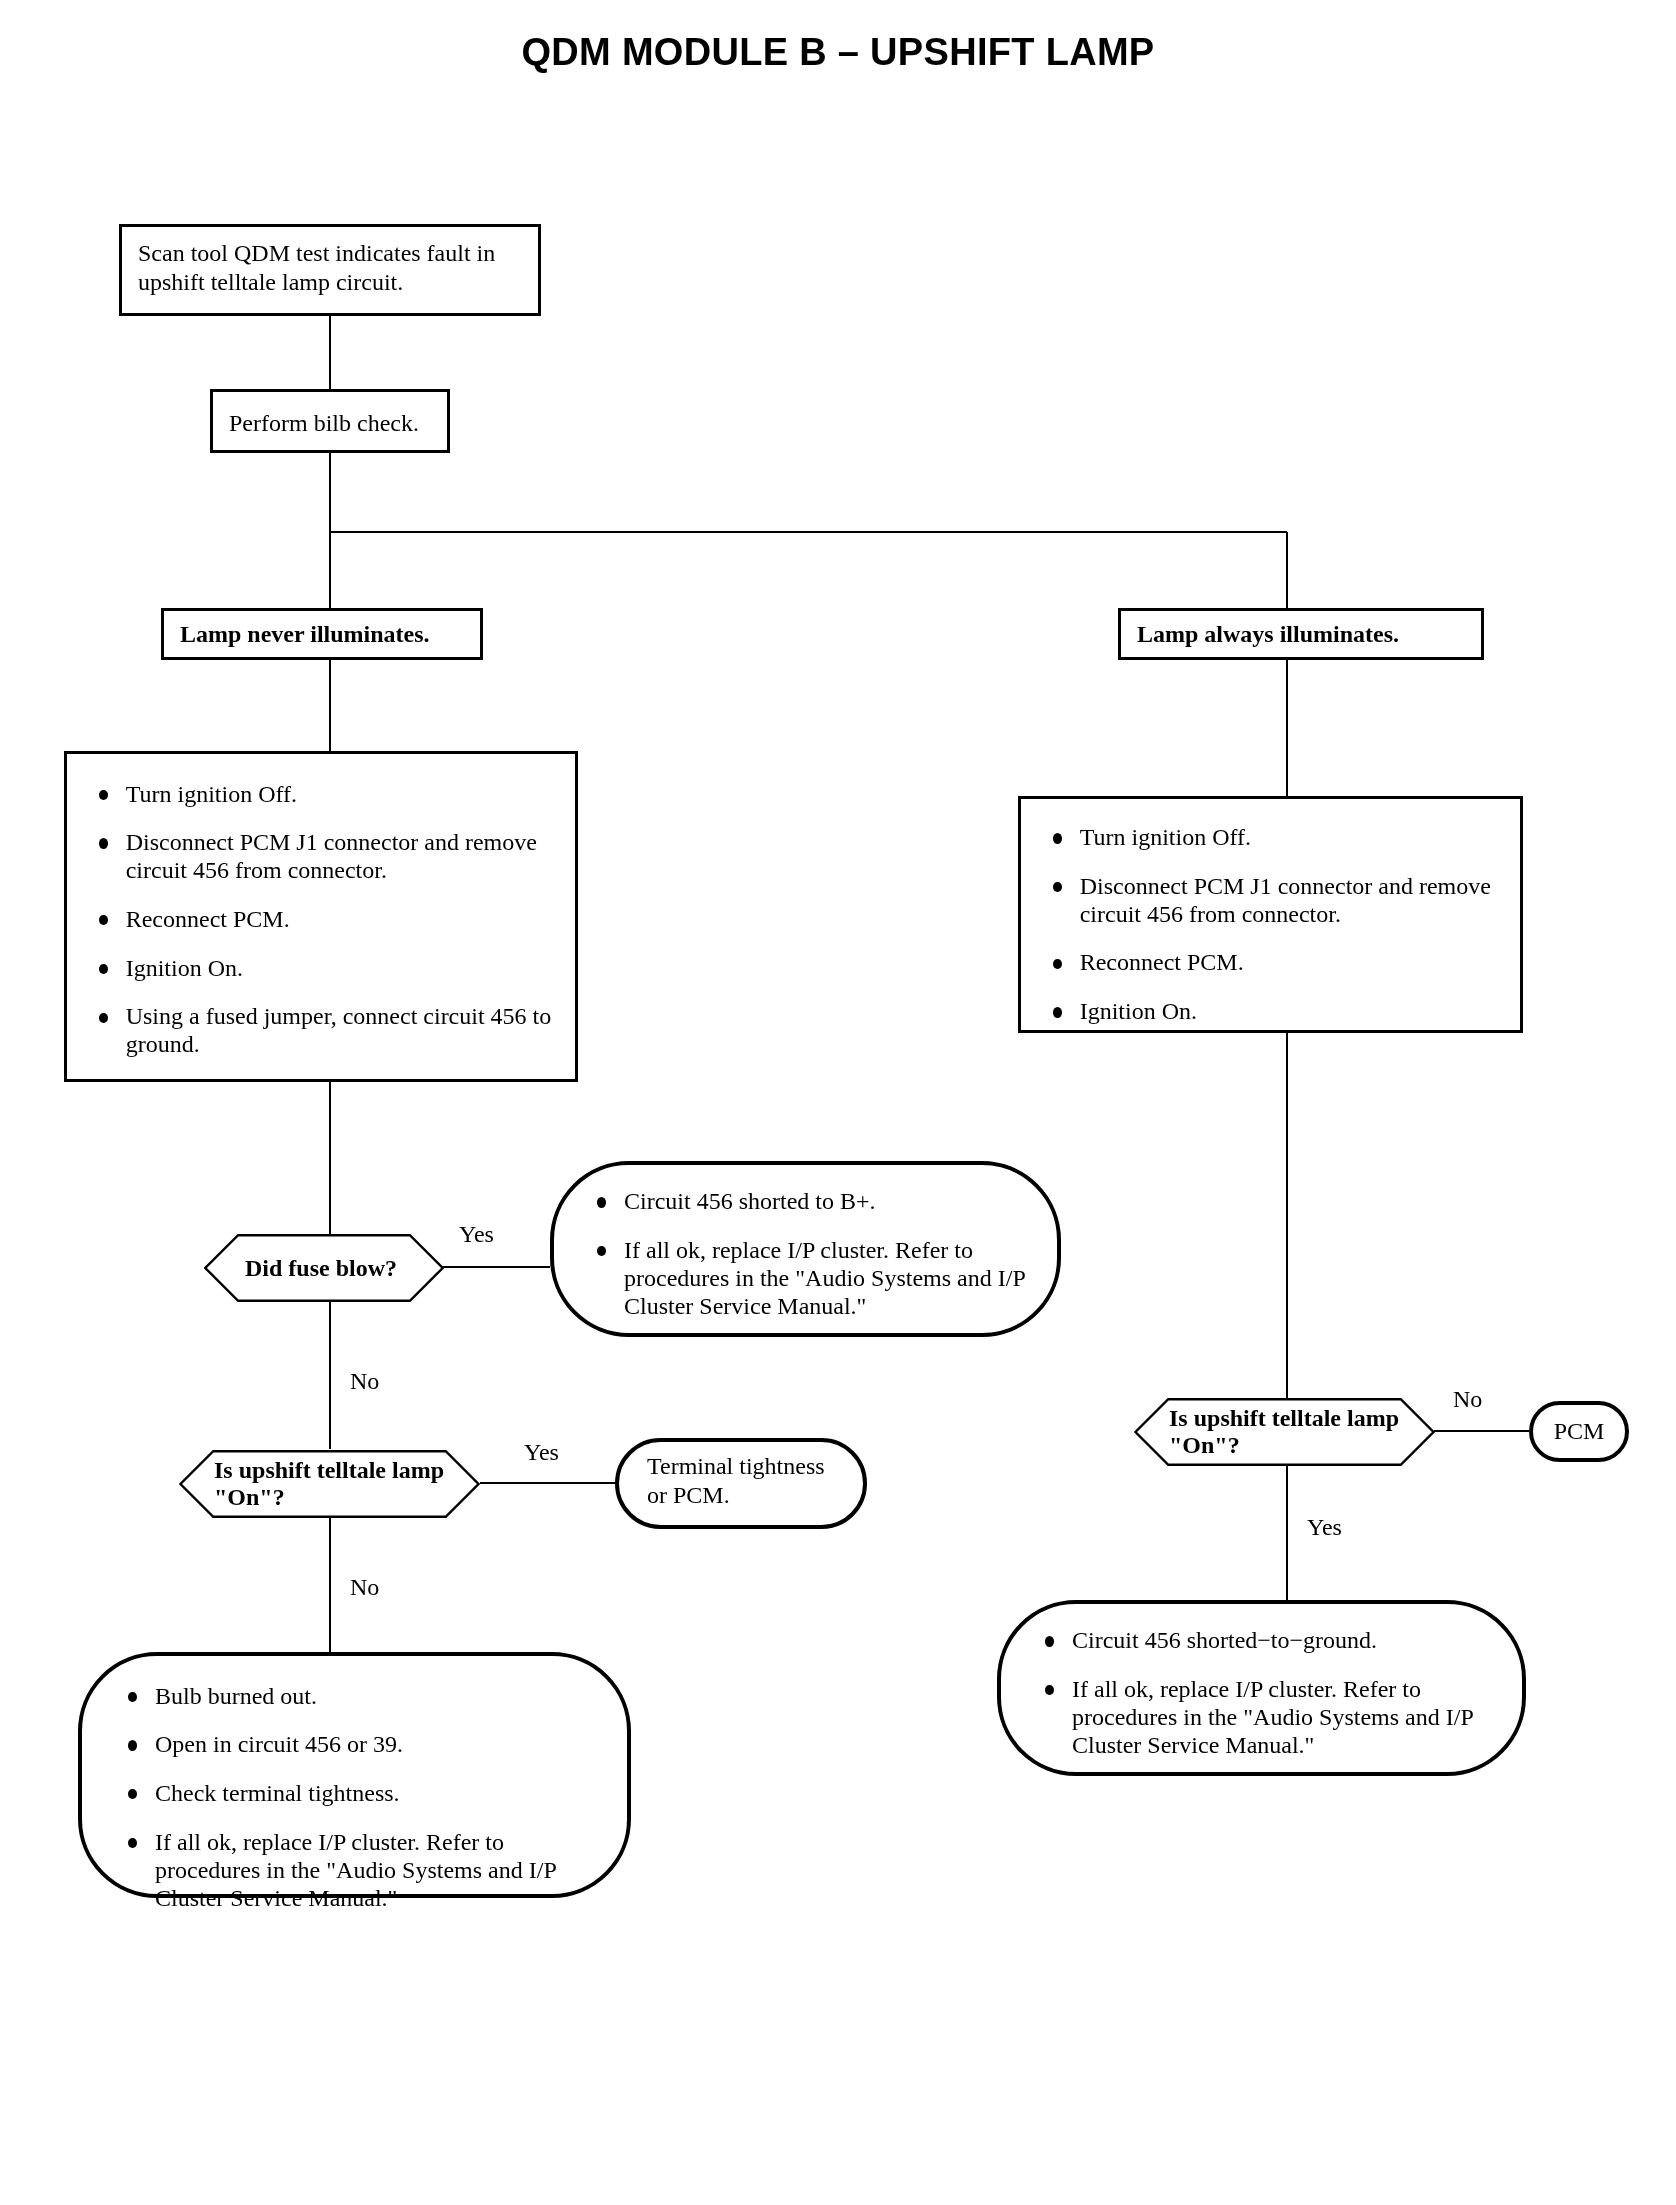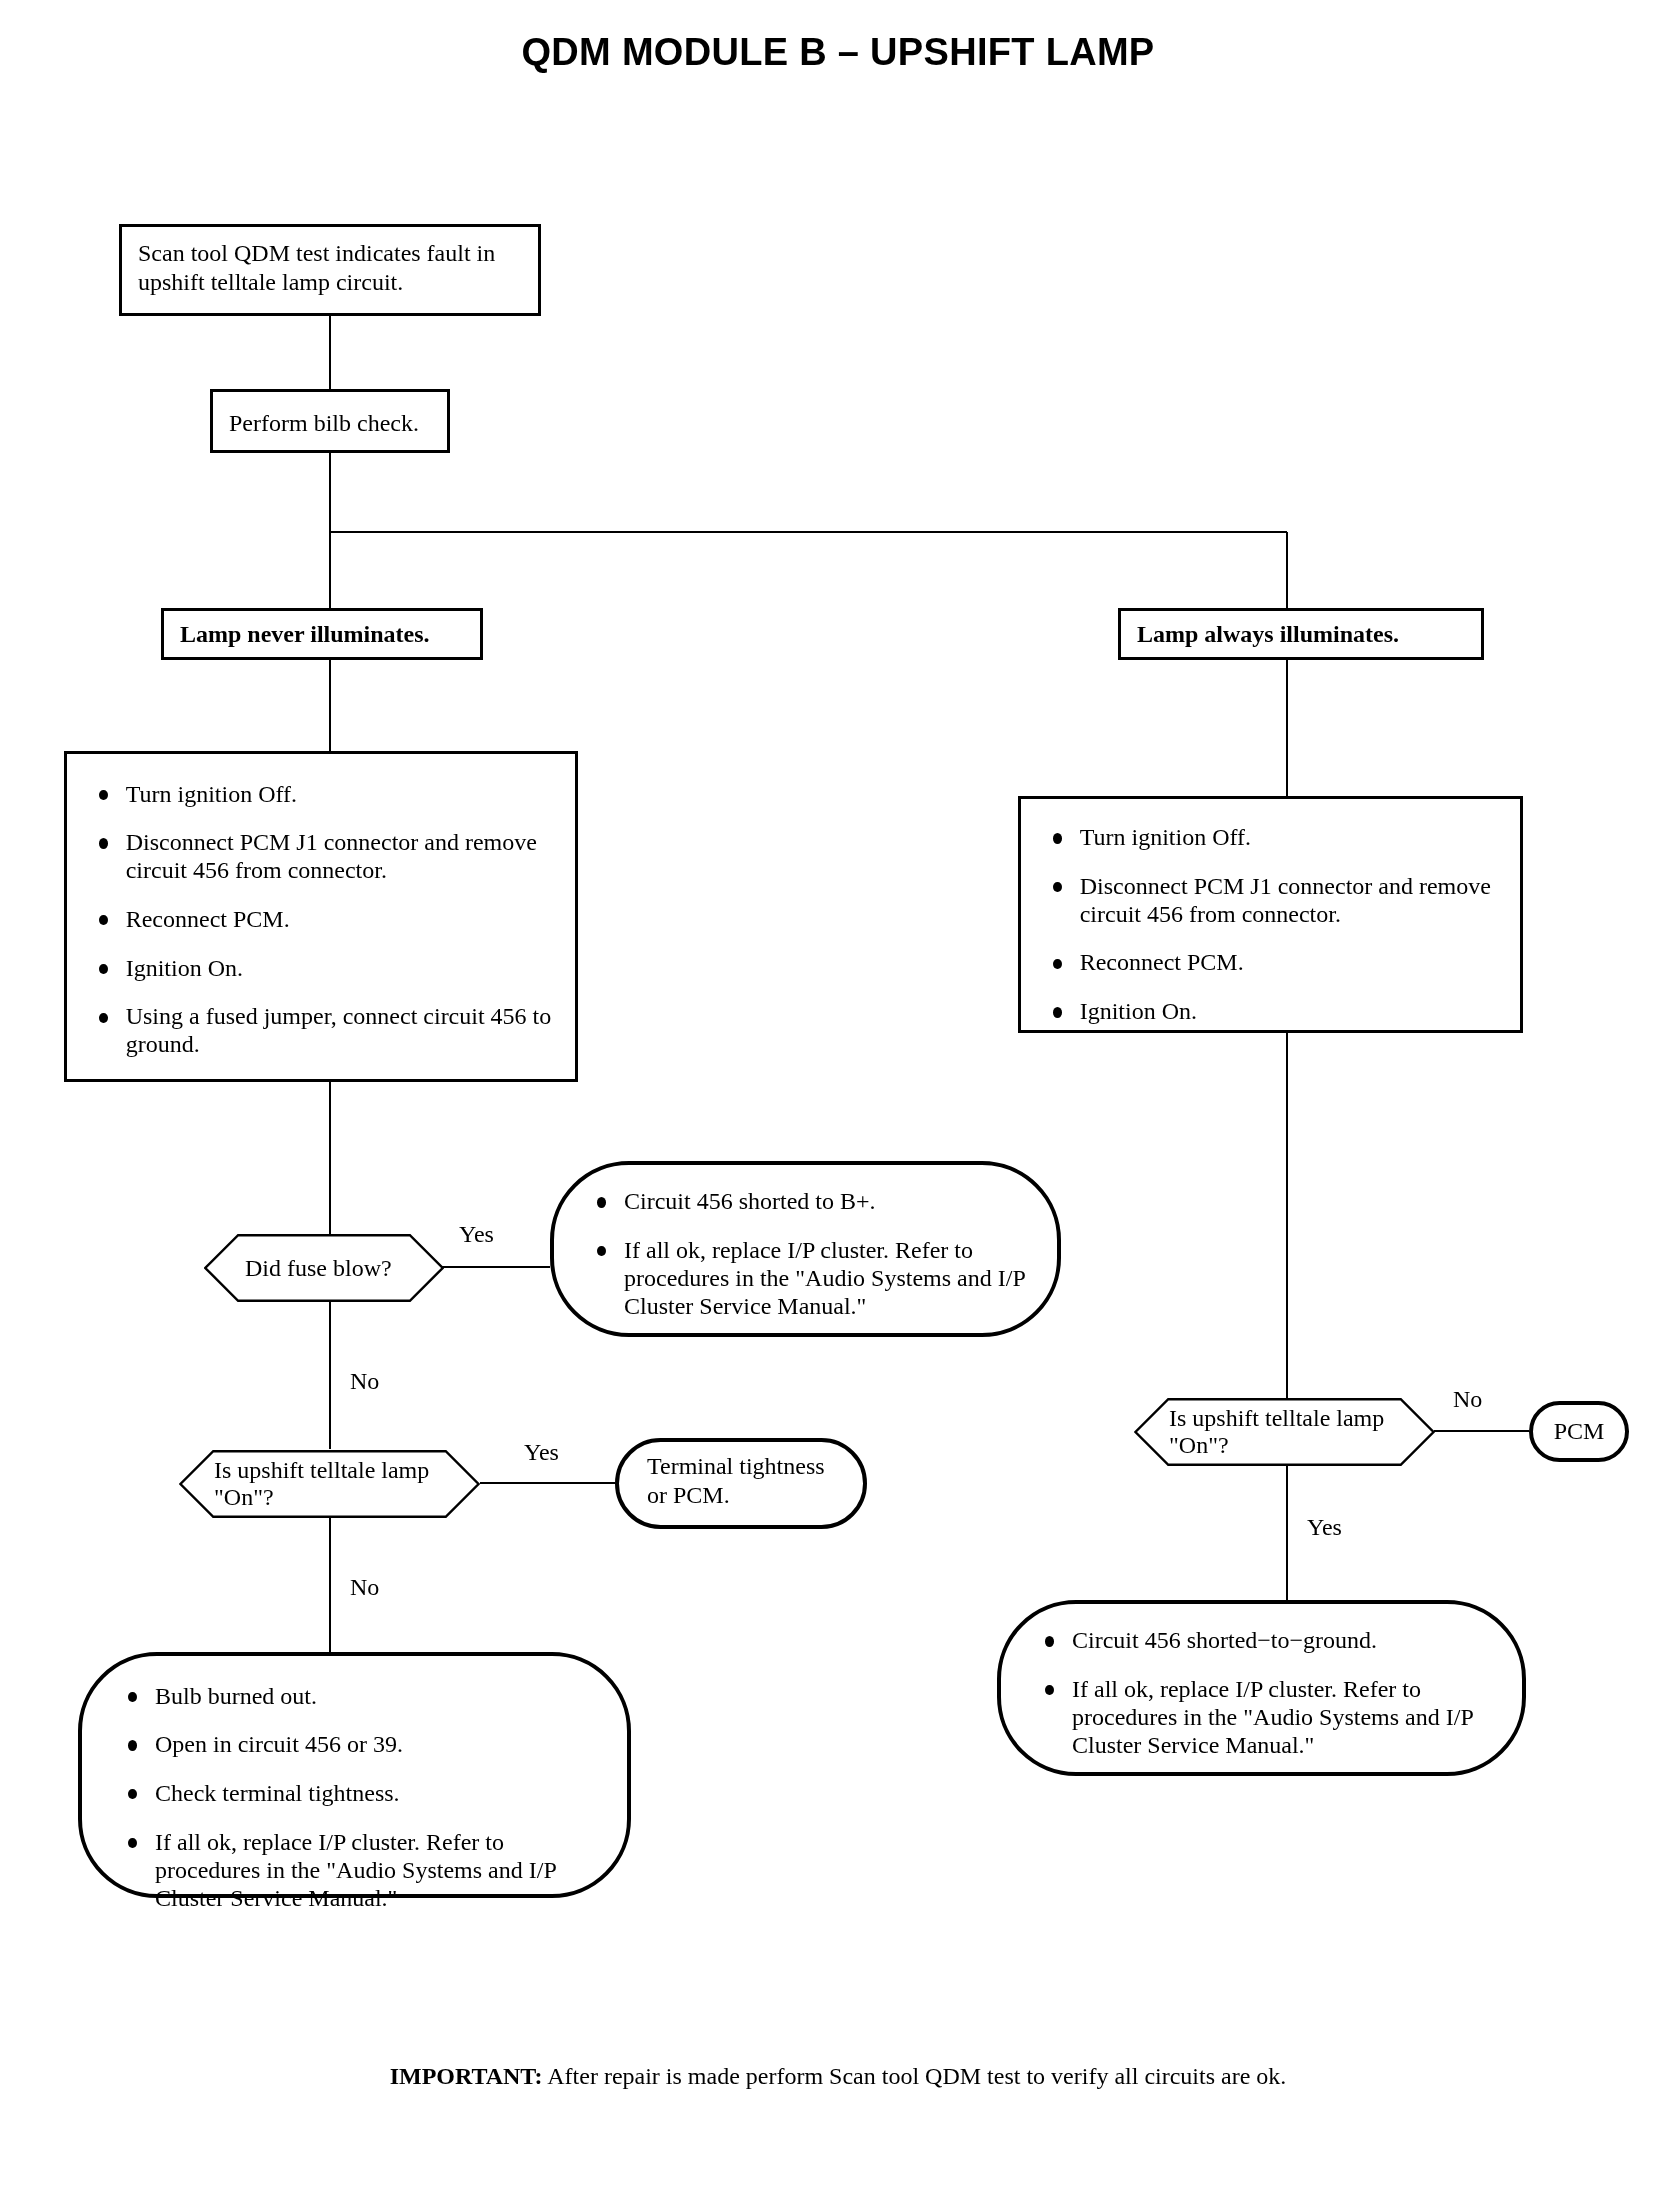--- a/index.html
+++ b/index.html
@@ -23,21 +23,21 @@
   
   #wires{position:absolute;left:0;top:0;width:1676px;height:2205px;pointer-events:none;}
 
   
   .node{position:absolute;box-sizing:border-box;background:#fff;}
 
   .rect{border:3.6px solid #000;}
 
   .round{border:4.3px solid #000;border-radius:79px;}
 
-  .hex{background:transparent;border:0;}
+  .hex{background:transparent;border:0;font-weight:bold;}
   .hex svg{position:absolute;left:0;top:0;}
   .hex .hex-label{
     position:absolute;left:0;top:0;width:100%;height:100%;
     display:flex;align-items:center;
     box-sizing:border-box;
   }
 
   .pill{border:4.3px solid #000;border-radius:49px;display:flex;align-items:center;justify-content:center;}
 
   
@@ -204,19 +204,15 @@
     </ul>
   </div>
 
   <div class="edge-label" style="left:459px;top:1221px;">Yes</div>
   <div class="edge-label" style="left:350px;top:1368px;">No</div>
   <div class="edge-label" style="left:524px;top:1439px;">Yes</div>
   <div class="edge-label" style="left:350px;top:1574px;">No</div>
   <div class="edge-label" style="left:1453px;top:1386px;">No</div>
   <div class="edge-label" style="left:1307px;top:1514px;">Yes</div>
 
-  <div class="footer" style="top:2062px;">
-    <b>IMPORTANT:</b>
-    <span>After repair is made perform Scan tool QDM test to verify all circuits are ok.</span>
-  </div>
 
 </div>
 
 
 </body></html>

